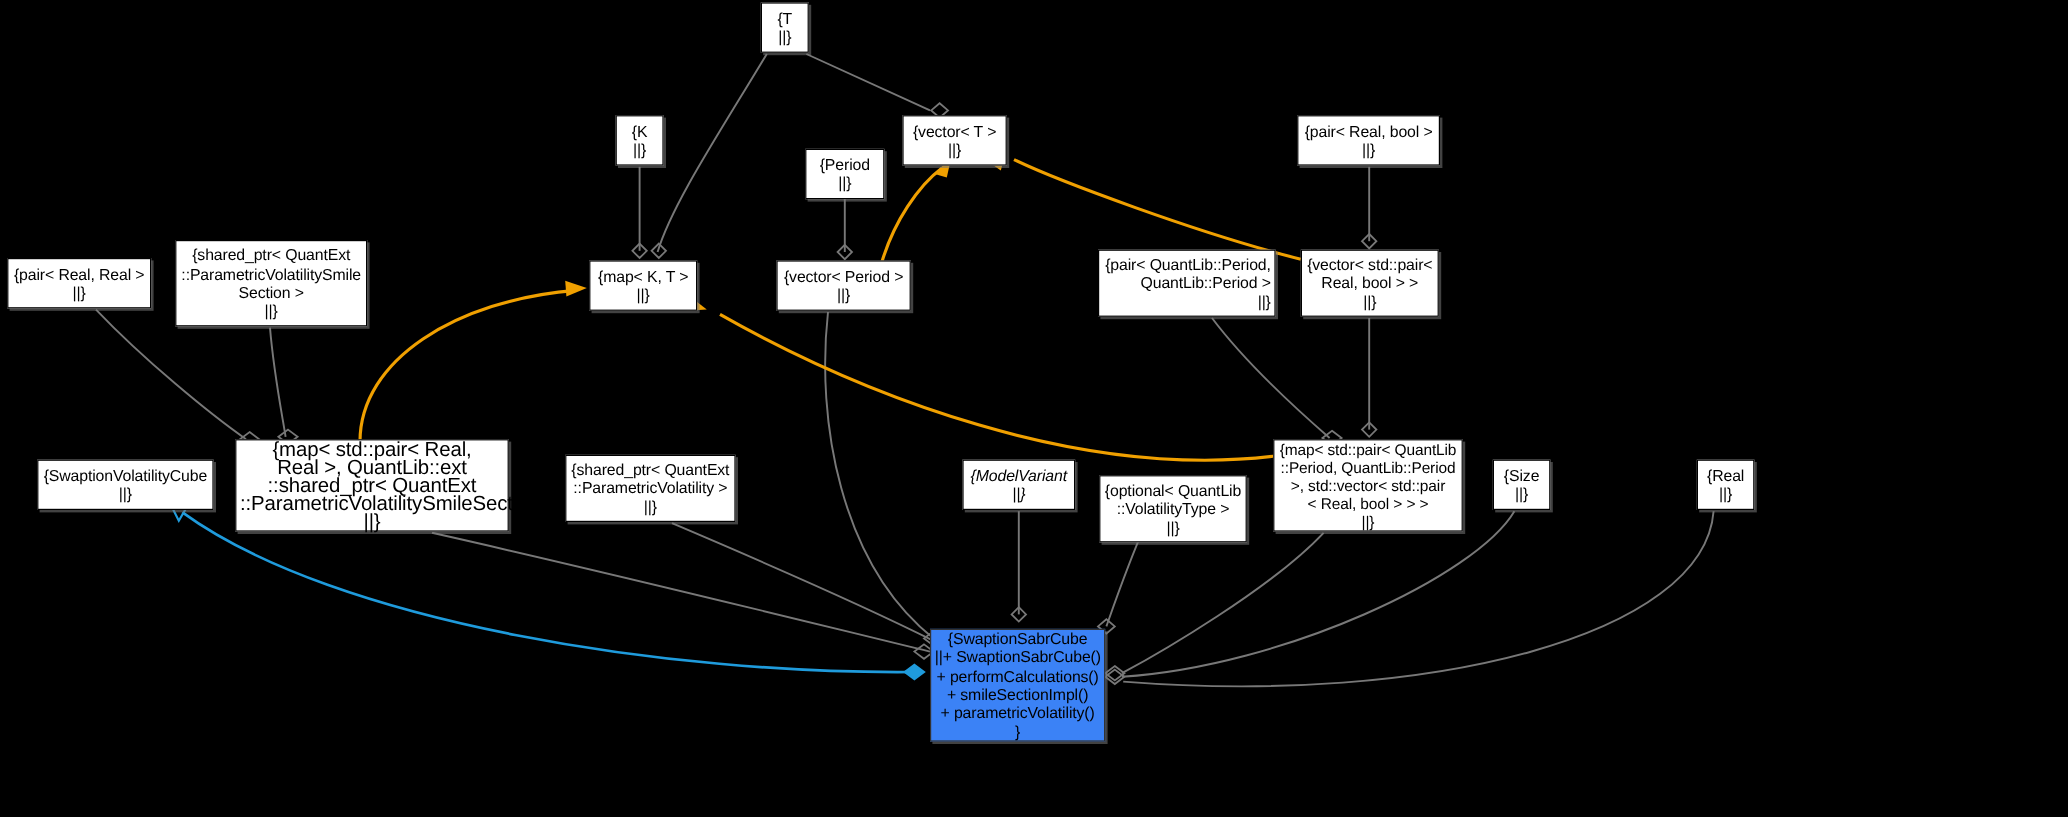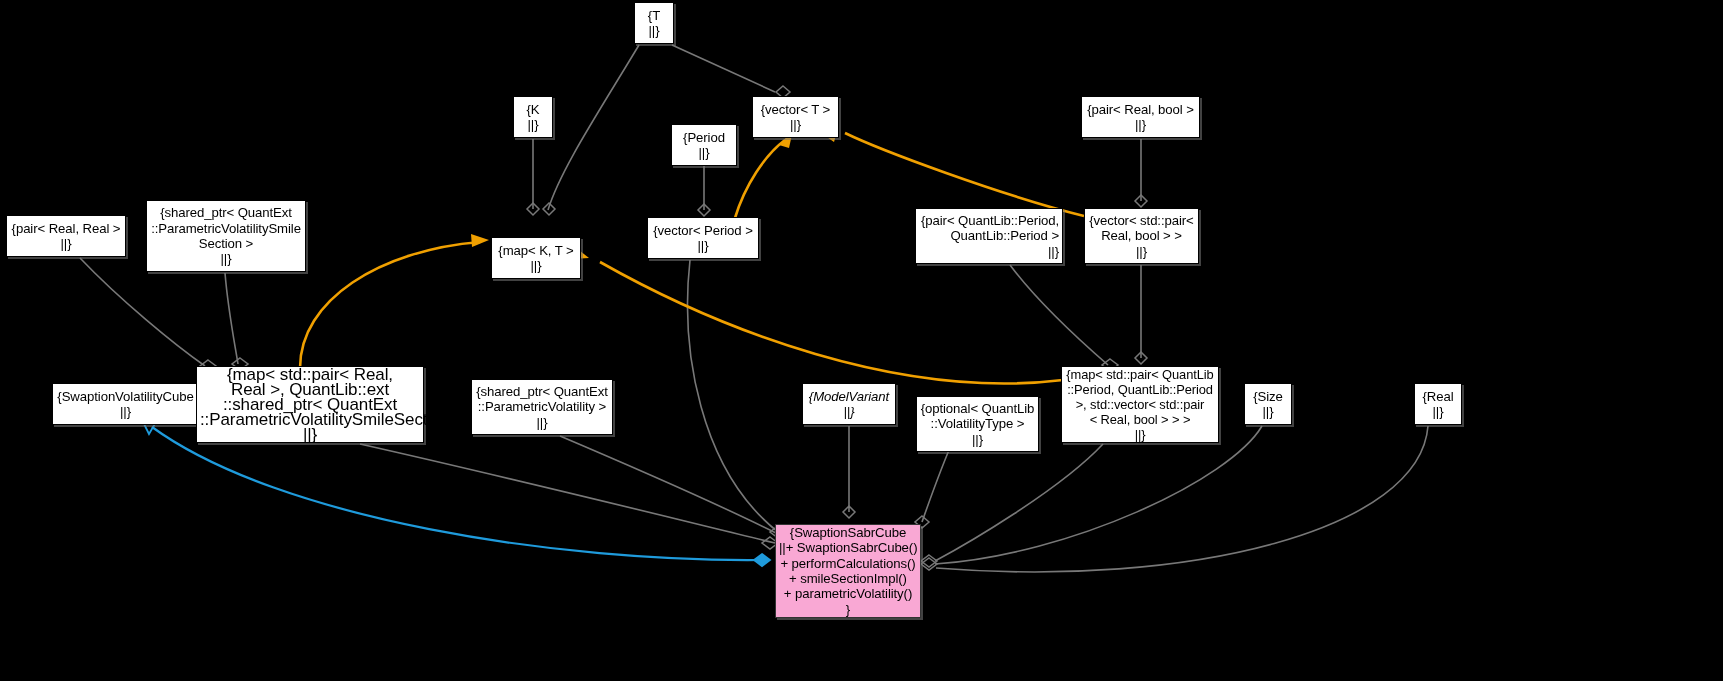--- a/index.html
+++ b/index.html
@@ -41,21 +41,21 @@
     line-height: 15.4px;
     text-align: center;
     display: flex;
     align-items: center;
     justify-content: center;
     white-space: pre;
     letter-spacing: -0.1px;
     box-shadow: 2px 2px 0 rgba(120,120,120,0.55);
   }
   .uml-node.focus-node {
-    background: #f9a8d4;
+    background: #3b82f6;
     border: 1px solid #333333;
     text-align: center;
   }
   .uml-node .node-text {
     display: block;
     width: 100%;
     padding: 0 3px;
     box-sizing: border-box;
   }
 </style>
@@ -157,31 +157,31 @@
       <div class="uml-node" style="left: 752px; top: 96px; width: 87px; height: 42px;"><span class="node-text">{vector&lt; T &gt;
 ||}</span></div>
       <div class="uml-node" style="left: 1081px; top: 96px; width: 119px; height: 42px;"><span class="node-text">{pair&lt; Real, bool &gt;
 ||}</span></div>
       <div class="uml-node" style="left: 6px; top: 215px; width: 120px; height: 42px;"><span class="node-text">{pair&lt; Real, Real &gt;
 ||}</span></div>
       <div class="uml-node" style="left: 146px; top: 200px; width: 160px; height: 72px;"><span class="node-text">{shared_ptr&lt; QuantExt
 ::ParametricVolatilitySmile
 Section &gt;
 ||}</span></div>
-      <div class="uml-node" style="left: 491px; top: 217px; width: 90px; height: 42px; margin-top: 20px;"><span class="node-text">{map&lt; K, T &gt;
+      <div class="uml-node" style="left: 491px; top: 217px; width: 90px; height: 42px;"><span class="node-text">{map&lt; K, T &gt;
 ||}</span></div>
       <div class="uml-node" style="left: 647px; top: 217px; width: 112px; height: 42px;"><span class="node-text">{vector&lt; Period &gt;
 ||}</span></div>
       <div class="uml-node" style="left: 915px; top: 208px; width: 148px; height: 56px; text-align: right;"><span class="node-text">{pair&lt; QuantLib::Period,
 QuantLib::Period &gt;
 ||}</span></div>
       <div class="uml-node" style="left: 1084px; top: 208px; width: 115px; height: 56px;"><span class="node-text">{vector&lt; std::pair&lt;
 Real, bool &gt; &gt;
 ||}</span></div>
-      <div class="uml-node" style="left: 52px; top: 383px; width: 147px; height: 42px;"><span class="node-text">{SwaptionVolatilityCube
+      <div class="uml-node" style="left: 31px; top: 383px; width: 147px; height: 42px;"><span class="node-text">{SwaptionVolatilityCube
 ||}</span></div>
       <div class="uml-node" style="left: 196px; top: 366px; width: 228px; height: 77px;"><span class="node-text" style="font-size: 17px; line-height: 15.093px;">{map&lt; std::pair&lt; Real,
 Real &gt;, QuantLib::ext
 ::shared_ptr&lt; QuantExt
 ::ParametricVolatilitySmileSection &gt; &gt;
 ||}</span></div>
       <div class="uml-node" style="left: 471px; top: 379px; width: 142px; height: 56px;"><span class="node-text">{shared_ptr&lt; QuantExt
 ::ParametricVolatility &gt;
 ||}</span></div>
       <div class="uml-node" style="left: 802px; top: 383px; width: 94px; height: 42px; font-style: italic;"><span class="node-text">{ModelVariant

